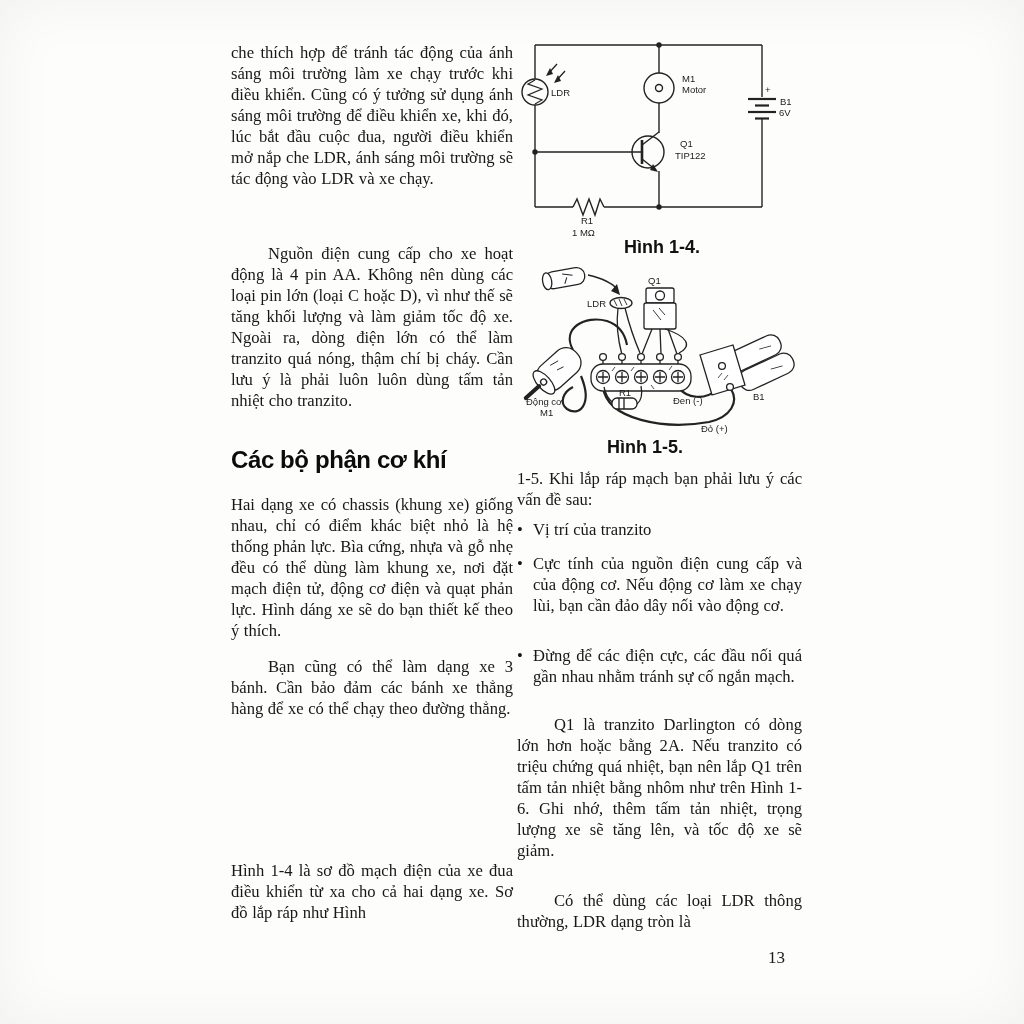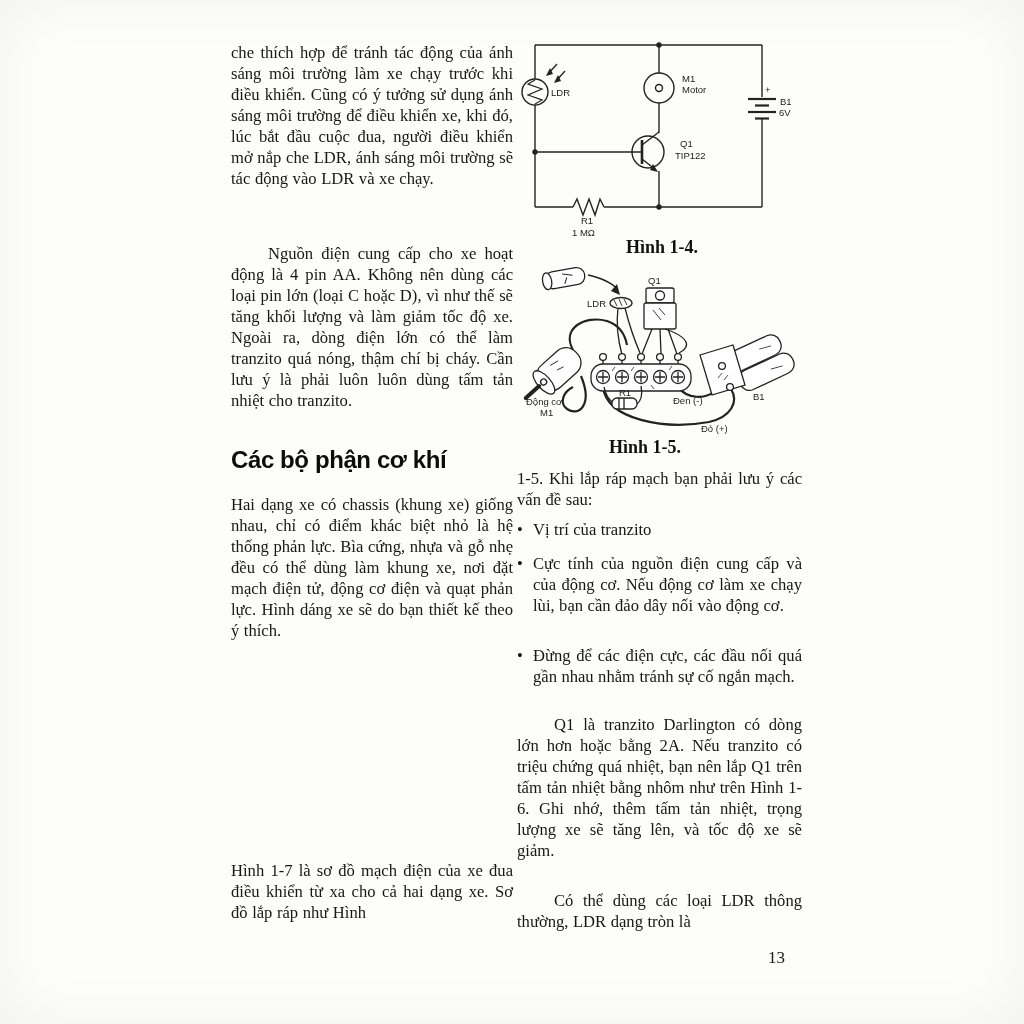--- a/index.html
+++ b/index.html
@@ -13,21 +13,21 @@
   .body-text{
     font-size:16.6px;line-height:21px;text-align:justify;color:#171717;
     word-spacing:0.4px;
   }
   .indent{text-indent:37px;}
   .heading{
     font-family:"Liberation Sans","DejaVu Sans",sans-serif;
     font-weight:bold;font-size:24px;letter-spacing:-0.4px;color:#0c0c0c;
   }
   .caption{
-    font-family:Liberation Serif, serif;
+    font-family:Liberation Sans, sans-serif;
     font-weight:bold;font-size:18px;color:#111;text-align:center;
   }
   .bullet-item{display:flex;}
   .bullet-marker{width:16px;flex:0 0 16px;font-size:16.6px;line-height:21px;}
   .bullet-body{flex:1;font-size:16.6px;line-height:21px;text-align:justify;word-spacing:0.3px;}
   .pagenum{font-size:17px;color:#1a1a1a;text-align:right;font-family:Liberation Serif, serif;}
   svg text{
     font-family:"Liberation Sans","DejaVu Sans",sans-serif;
     font-size:9.5px;fill:#1c1c1c;
   }
@@ -38,24 +38,25 @@
 <div class="page">
 
   <div class="blk body-text" style="left:231px;top:42px;width:282px;">che thích hợp để tránh tác động của ánh sáng môi trường làm xe chạy trước khi điều khiển. Cũng có ý tưởng sử dụng ánh sáng môi trường để điều khiển xe, khi đó, lúc bắt đầu cuộc đua, người điều khiển mở nắp che LDR, ánh sáng môi trường sẽ tác động vào LDR và xe chạy.</div>
 
   <div class="blk body-text indent" style="left:231px;top:243px;width:282px;">Nguồn điện cung cấp cho xe hoạt động là 4 pin AA. Không nên dùng các loại pin lớn (loại C hoặc D), vì như thế sẽ tăng khối lượng và làm giảm tốc độ xe. Ngoài ra, dòng điện lớn có thể làm tranzito quá nóng, thậm chí bị cháy. Cần lưu ý là phải luôn luôn dùng tấm tản nhiệt cho tranzito.</div>
 
   <div class="blk heading" style="left:231px;top:446px;width:300px;">Các bộ phận cơ khí</div>
 
   <div class="blk body-text" style="left:231px;top:494px;width:282px;">Hai dạng xe có chassis (khung xe) giống nhau, chỉ có điểm khác biệt nhỏ là hệ thống phản lực. Bìa cứng, nhựa và gỗ nhẹ đều có thể dùng làm khung xe, nơi đặt mạch điện tử, động cơ điện và quạt phản lực. Hình dáng xe sẽ do bạn thiết kế theo ý thích.</div>
 
-
-
-
-  <div class="blk body-text" style="left:231px;top:860px;width:282px;">Hình 1-7 là sơ đồ mạch điện của xe đua điều khiển từ xa cho cả hai dạng xe. Sơ đồ lắp ráp như Hình</div>
+  <div class="blk body-text indent" style="left:231px;top:656px;width:282px;">Bạn cũng có thể làm dạng xe 3 bánh. Cần bảo đảm các bánh xe thẳng hàng để xe có thể chạy theo đường thẳng.</div>
+
+
+
+  <div class="blk body-text" style="left:231px;top:860px;width:282px;">Hình 1-4 là sơ đồ mạch điện của xe đua điều khiển từ xa cho cả hai dạng xe. Sơ đồ lắp ráp như Hình</div>
 
   <svg class="blk" style="left:515px;top:35px;" width="290" height="205" viewBox="0 0 290 205">
     <g stroke="#222" fill="none" stroke-width="1.4">
       <path d="M20,10 H247"></path>
       <path d="M20,10 V44"></path>
       <path d="M20,70 V172"></path>
       <path d="M20,172 H58"></path>
       <path d="M89,172 H247"></path>
       <path d="M247,10 V62"></path>
       <path d="M247,84 V172"></path>

